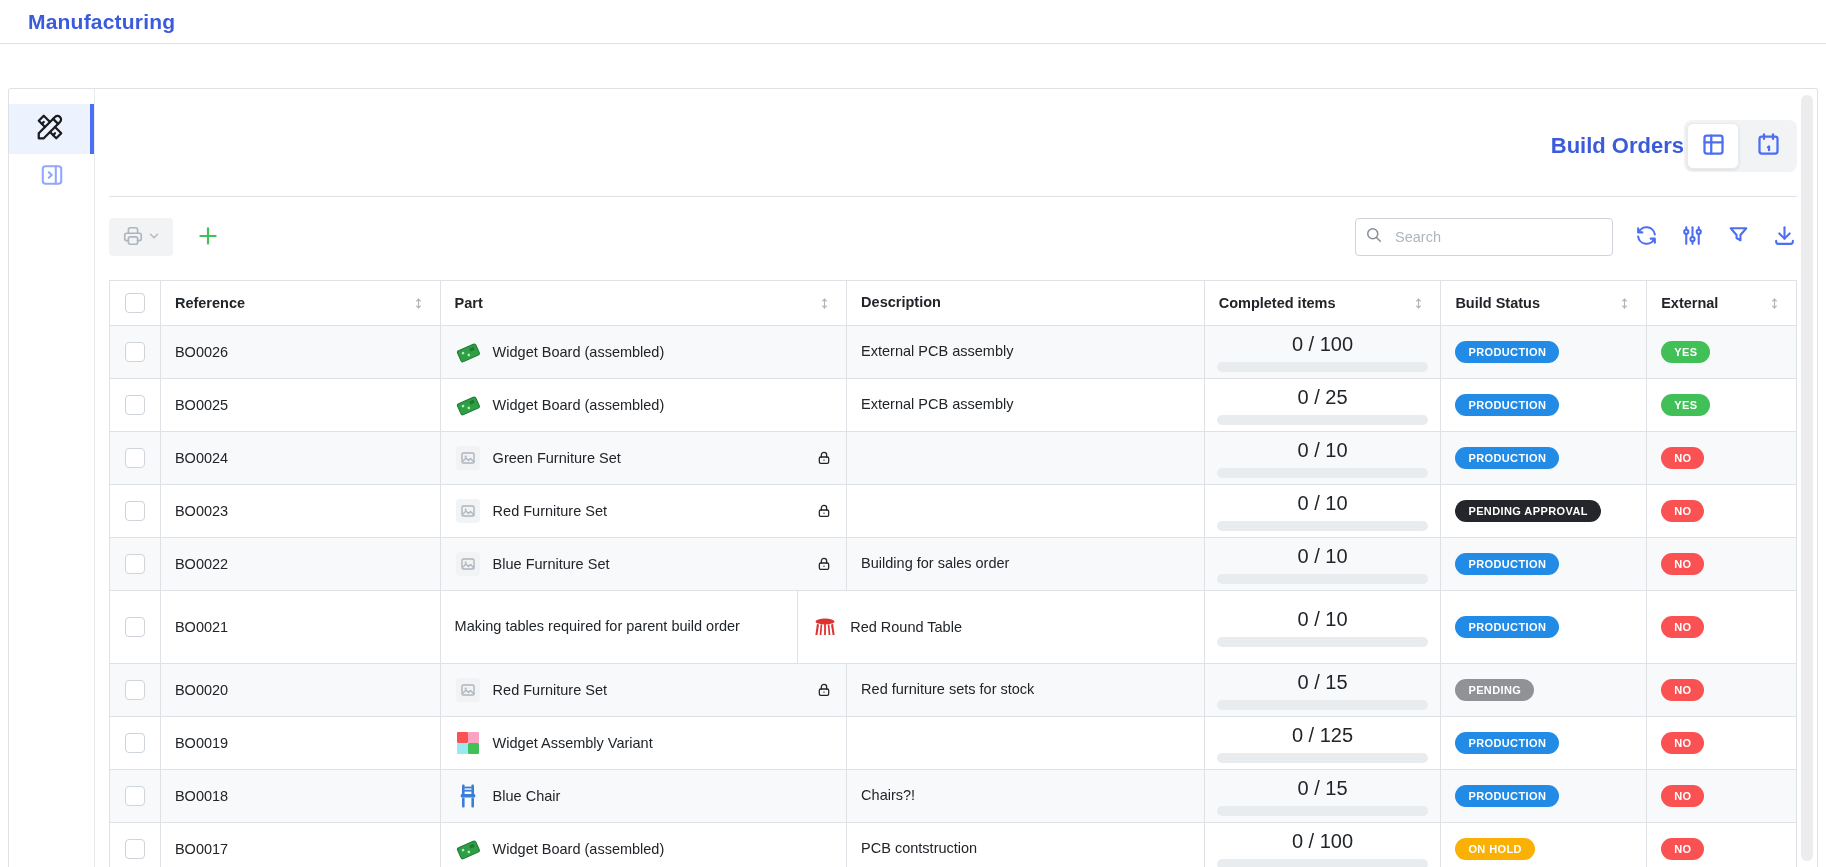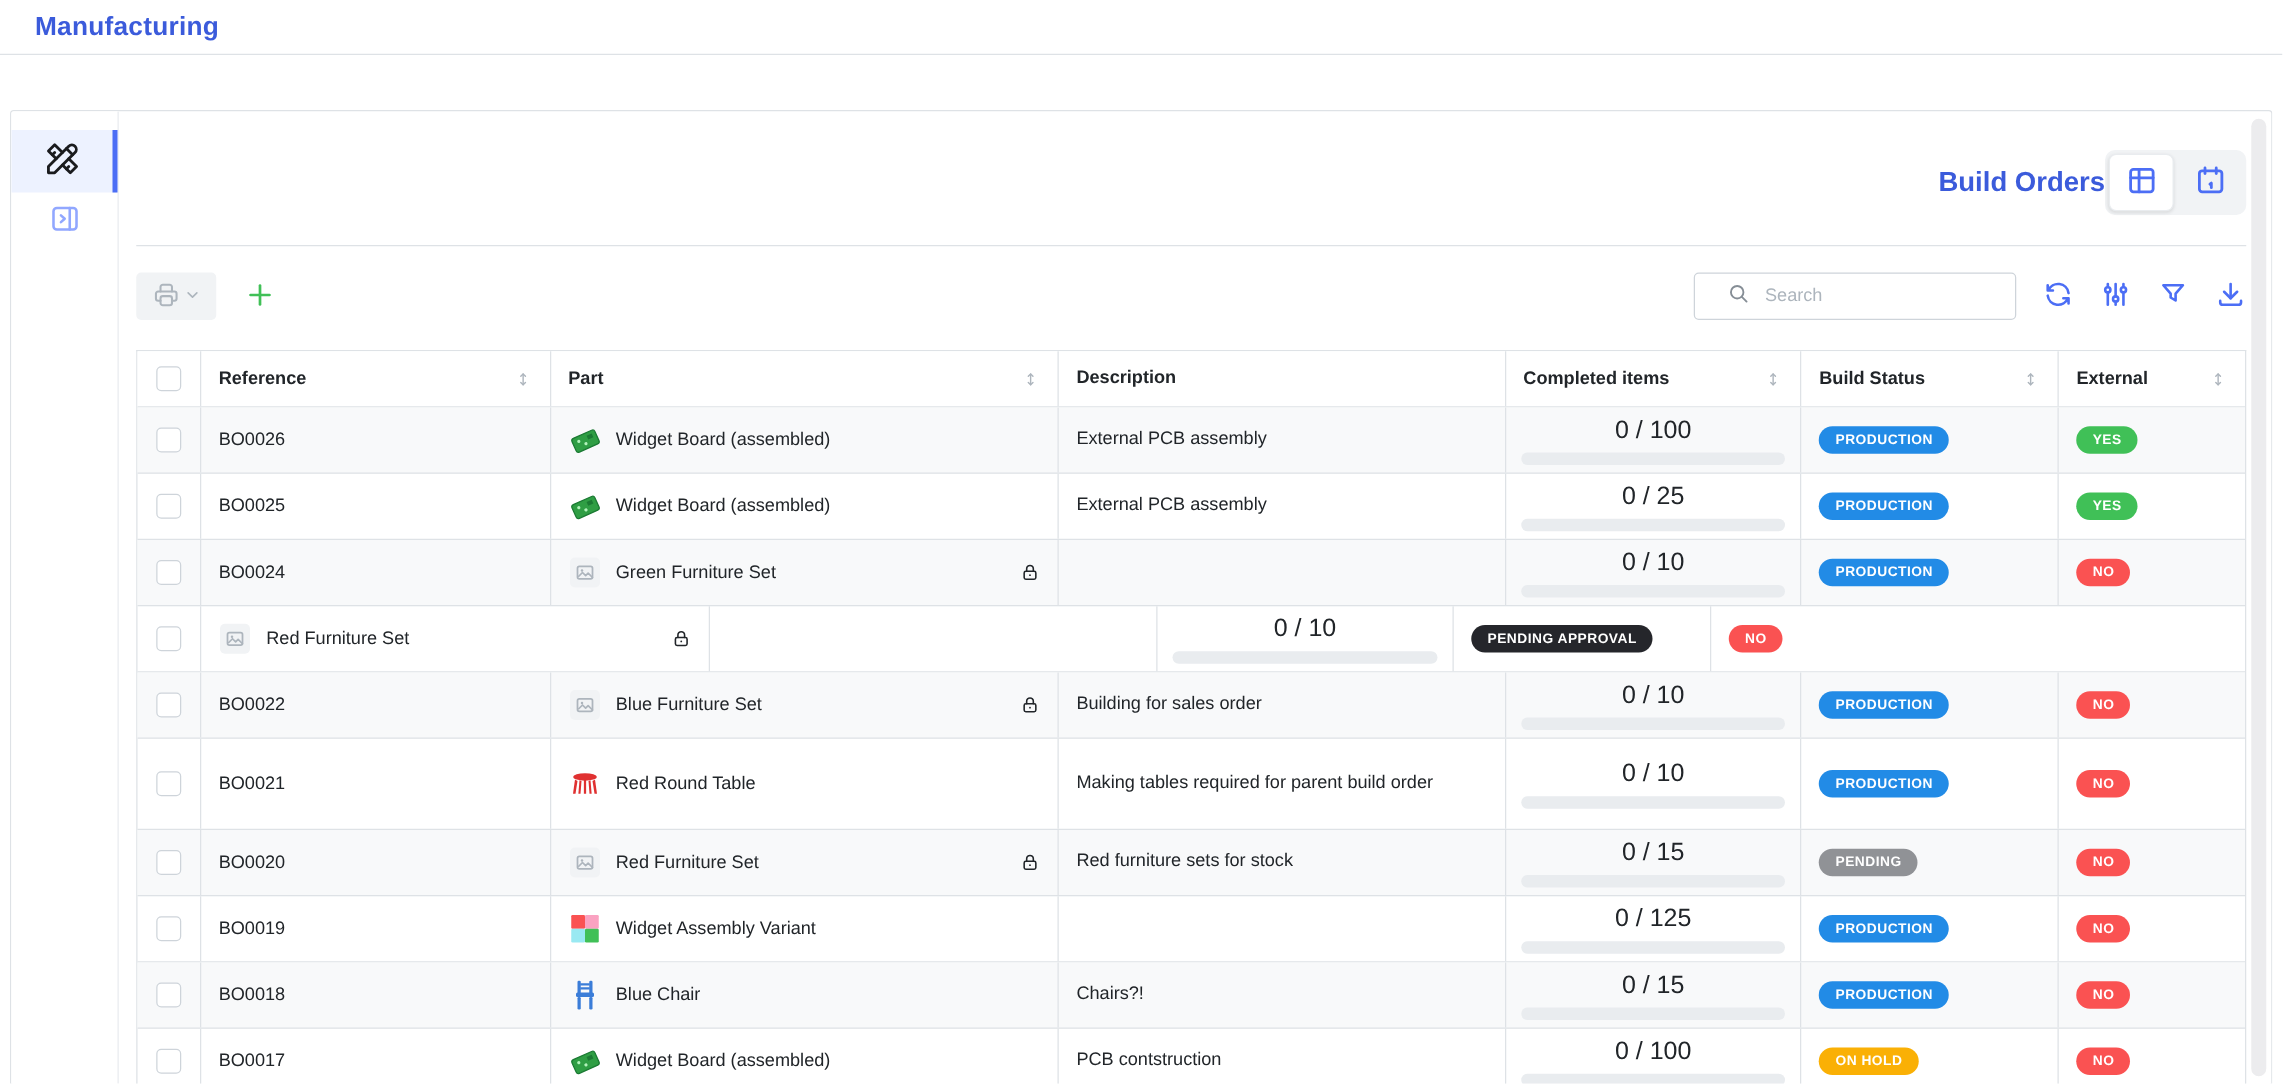--- a/index.html
+++ b/index.html
@@ -32,21 +32,21 @@
 
   .divider{border-top:1px solid #dee2e6;margin-top:23px}
 
   
   .toolbar{margin-top:21px;height:38px;display:flex;align-items:center}
   .print-btn{width:64px;height:38px;background:#f1f3f5;border:none;border-radius:4px;
     display:flex;align-items:center;justify-content:center;gap:3px;cursor:pointer;padding:0}
   .add-btn{margin-left:22px;background:none;border:none;padding:0;display:flex;cursor:pointer}
   .grow{flex:1}
   .search{width:258px;height:38px;border:1px solid #ced4da;border-radius:4px;background:#fff;
-    display:flex;align-items:center;gap:9px;padding:0 25px;box-sizing:border-box}
+    display:flex;align-items:center;gap:9px;padding:0 8px;box-sizing:border-box}
   .search input{border:none;outline:none;flex:1;font-size:14.5px;color:#495057;background:transparent;
     font-family:"Liberation Sans",sans-serif}
   .search input::placeholder{color:#adb5bd}
   .icon-btn{background:none;border:none;padding:0;margin-left:21px;display:flex;cursor:pointer}
 
   
   .table{margin-top:24px;border:1px solid #dee2e6;border-bottom:none;font-size:14.5px}
   .thead,.trow{display:flex}
   .thead{height:44px;background:#fff;border-bottom:1px solid #dee2e6}
   .trow{height:52px;border-bottom:1px solid #dee2e6}
@@ -375,20 +375,21 @@
               <span class="badge" style="background:#228be6">PRODUCTION</span>
             </div>
             <div class="cell c-ext">
               <span class="badge" style="background:#fa5252">NO</span>
             </div>
           </div>
           <div class="trow">
             <div class="cell c-select">
               <span class="cb"></span>
             </div>
+            <div class="cell c-ref">BO0023</div>
             <div class="cell c-part">
               <span class="thumb">
                 <svg width="26" height="26" viewBox="0 0 26 26">
                   <rect x="1" y="1" width="24" height="24" rx="4" fill="#f1f3f5"></rect>
                   <g stroke="#adb5bd" fill="none" stroke-width="1.4" stroke-linecap="round" stroke-linejoin="round">
                     <rect x="7" y="8" width="12" height="10" rx="1.5"></rect>
                     <path d="M8 16l3 -3l2.5 2.5l2 -2l3.5 3.5"></path>
                   </g>
                   <circle cx="10.6" cy="11.4" r="1" fill="#adb5bd"></circle>
                 </svg>
@@ -453,34 +454,34 @@
             </div>
             <div class="cell c-ext">
               <span class="badge" style="background:#fa5252">NO</span>
             </div>
           </div>
           <div class="trow tall">
             <div class="cell c-select">
               <span class="cb"></span>
             </div>
             <div class="cell c-ref">BO0021</div>
+            <div class="cell c-desc">Making tables required for parent build order</div>
             <div class="cell c-part">
               <span class="thumb">
                 <svg width="26" height="26" viewBox="0 0 26 26" fill="#e03131">
                   <ellipse cx="13" cy="7.5" rx="9.5" ry="3"></ellipse>
                   <path d="M5 9.5l-1.6 11.5h2l1.6 -10.2z"></path>
                   <path d="M21 9.5l1.6 11.5h-2l-1.6 -10.2z"></path>
                   <rect x="12.1" y="9.5" width="1.8" height="11.5"></rect>
                   <path d="M8.6 10.2l-.9 10.8h1.7l.8 -10.3z"></path>
                   <path d="M17.4 10.2l.9 10.8h-1.7l-.8 -10.3z"></path>
                 </svg>
               </span>
               <span class="pname">Red Round Table</span>
             </div>
-            <div class="cell c-desc">Making tables required for parent build order</div>
             <div class="cell c-comp">
               <div class="count">0 / 10</div>
               <div class="bar">
                 <div class="fill" style="width:0%"></div>
               </div>
             </div>
             <div class="cell c-status">
               <span class="badge" style="background:#228be6">PRODUCTION</span>
             </div>
             <div class="cell c-ext">

